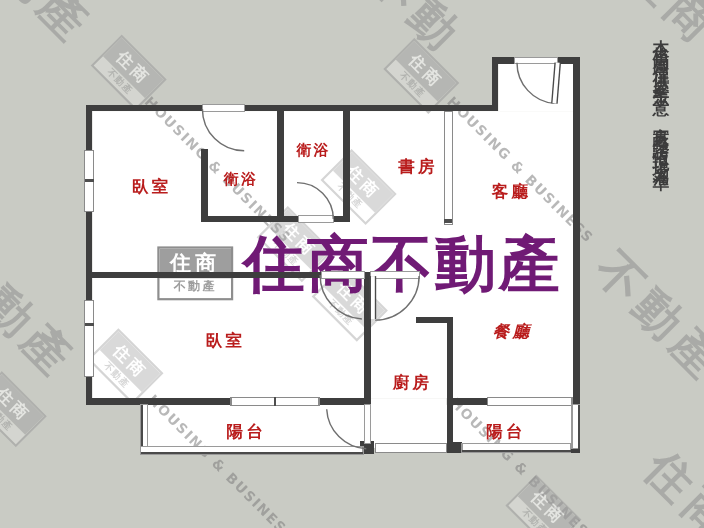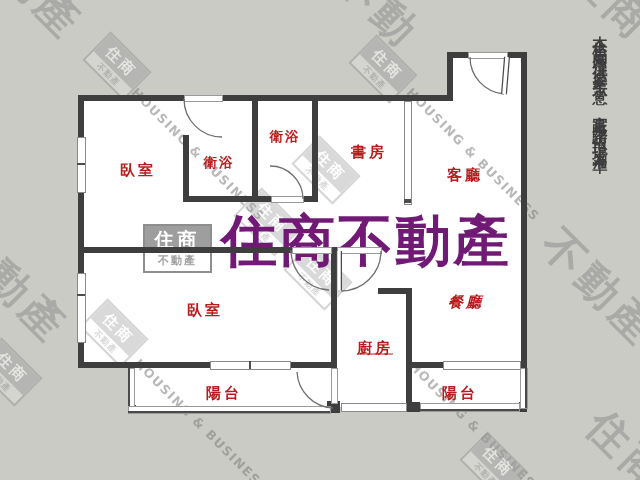--- a/index.html
+++ b/index.html
@@ -193,23 +193,23 @@
       <line x1="507" y1="57" x2="504" y2="94" stroke="#4a4a4a" stroke-width="6"></line>
       <line x1="507" y1="57" x2="504" y2="94" stroke="#ffffff" stroke-width="3.5"></line>
       <line x1="339" y1="251" x2="339" y2="290" stroke="#4a4a4a" stroke-width="6"></line>
       <line x1="339" y1="251" x2="339" y2="290" stroke="#ffffff" stroke-width="3.5"></line>
     </g>
   </svg>
 
   <span class="room-label" style="left:138px;top:170px;">臥室</span>
   <span class="room-label small" style="left:219px;top:163px;">衛浴</span>
   <span class="room-label small" style="left:285px;top:137px;">衛浴</span>
-  <span class="room-label" style="left:369px;top:152px;">書房</span>
+  <span class="room-label" style="left:380px;top:152px;">書房</span>
   <span class="room-label" style="left:465px;top:175px;">客廳</span>
   <span class="room-label" style="left:205px;top:310px;">臥室</span>
   <span class="room-label" style="left:466px;top:302px;font-style:italic;">餐廳</span>
-  <span class="room-label" style="left:375px;top:348px;text-decoration:underline;">廚房</span>
+  <span class="room-label" style="left:375px;top:348px;">廚房</span>
   <span class="room-label" style="left:224px;top:393px;">陽台</span>
   <span class="room-label" style="left:460px;top:393px;">陽台</span>
 
   <div id="disclaimer">本格局圖僅供參考示意，實際請依現場為準</div>
 
 </div>
 
 </body></html>

